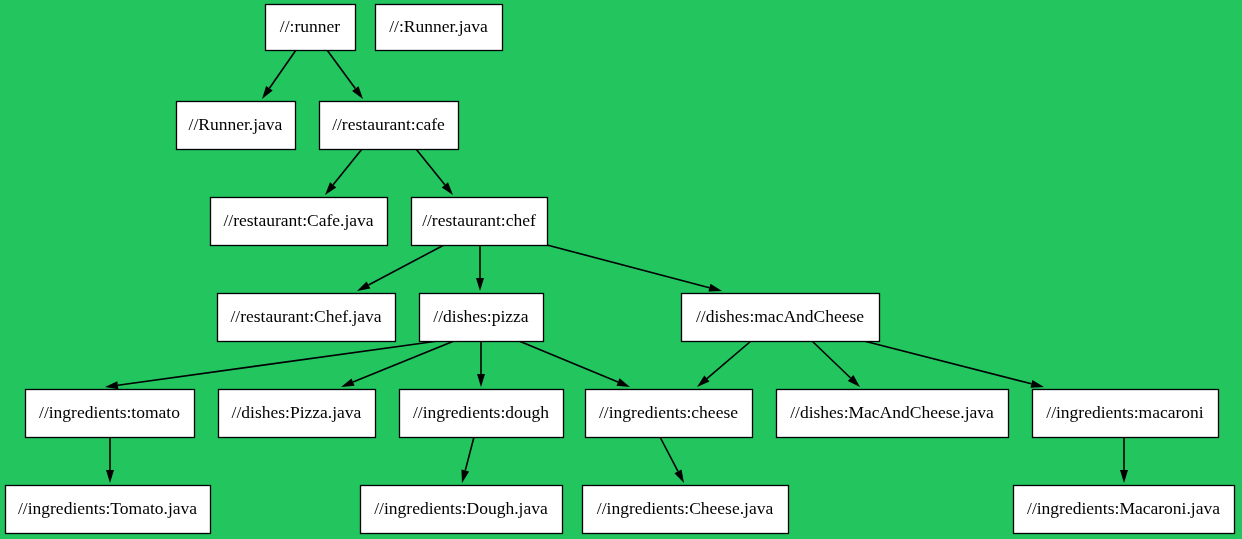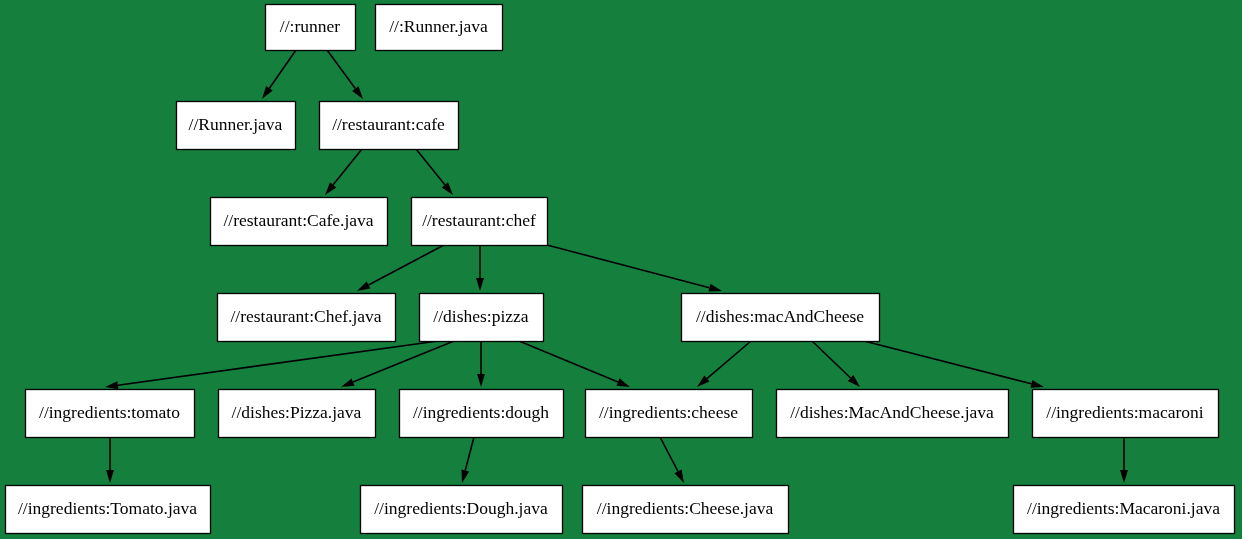--- a/index.html
+++ b/index.html
@@ -7,21 +7,21 @@
     padding: 0;
     background: #ffffff;
   }
   body {
     font-family: "Liberation Serif", "DejaVu Serif", serif;
   }
   #graph-root {
     position: relative;
     width: 1242px;
     height: 539px;
-    background: #15803d;
+    background: #22c55e;
     overflow: hidden;
   }
   svg.graph-canvas {
     position: absolute;
     left: 0;
     top: 0;
     width: 1242px;
     height: 539px;
     display: block;
   }

